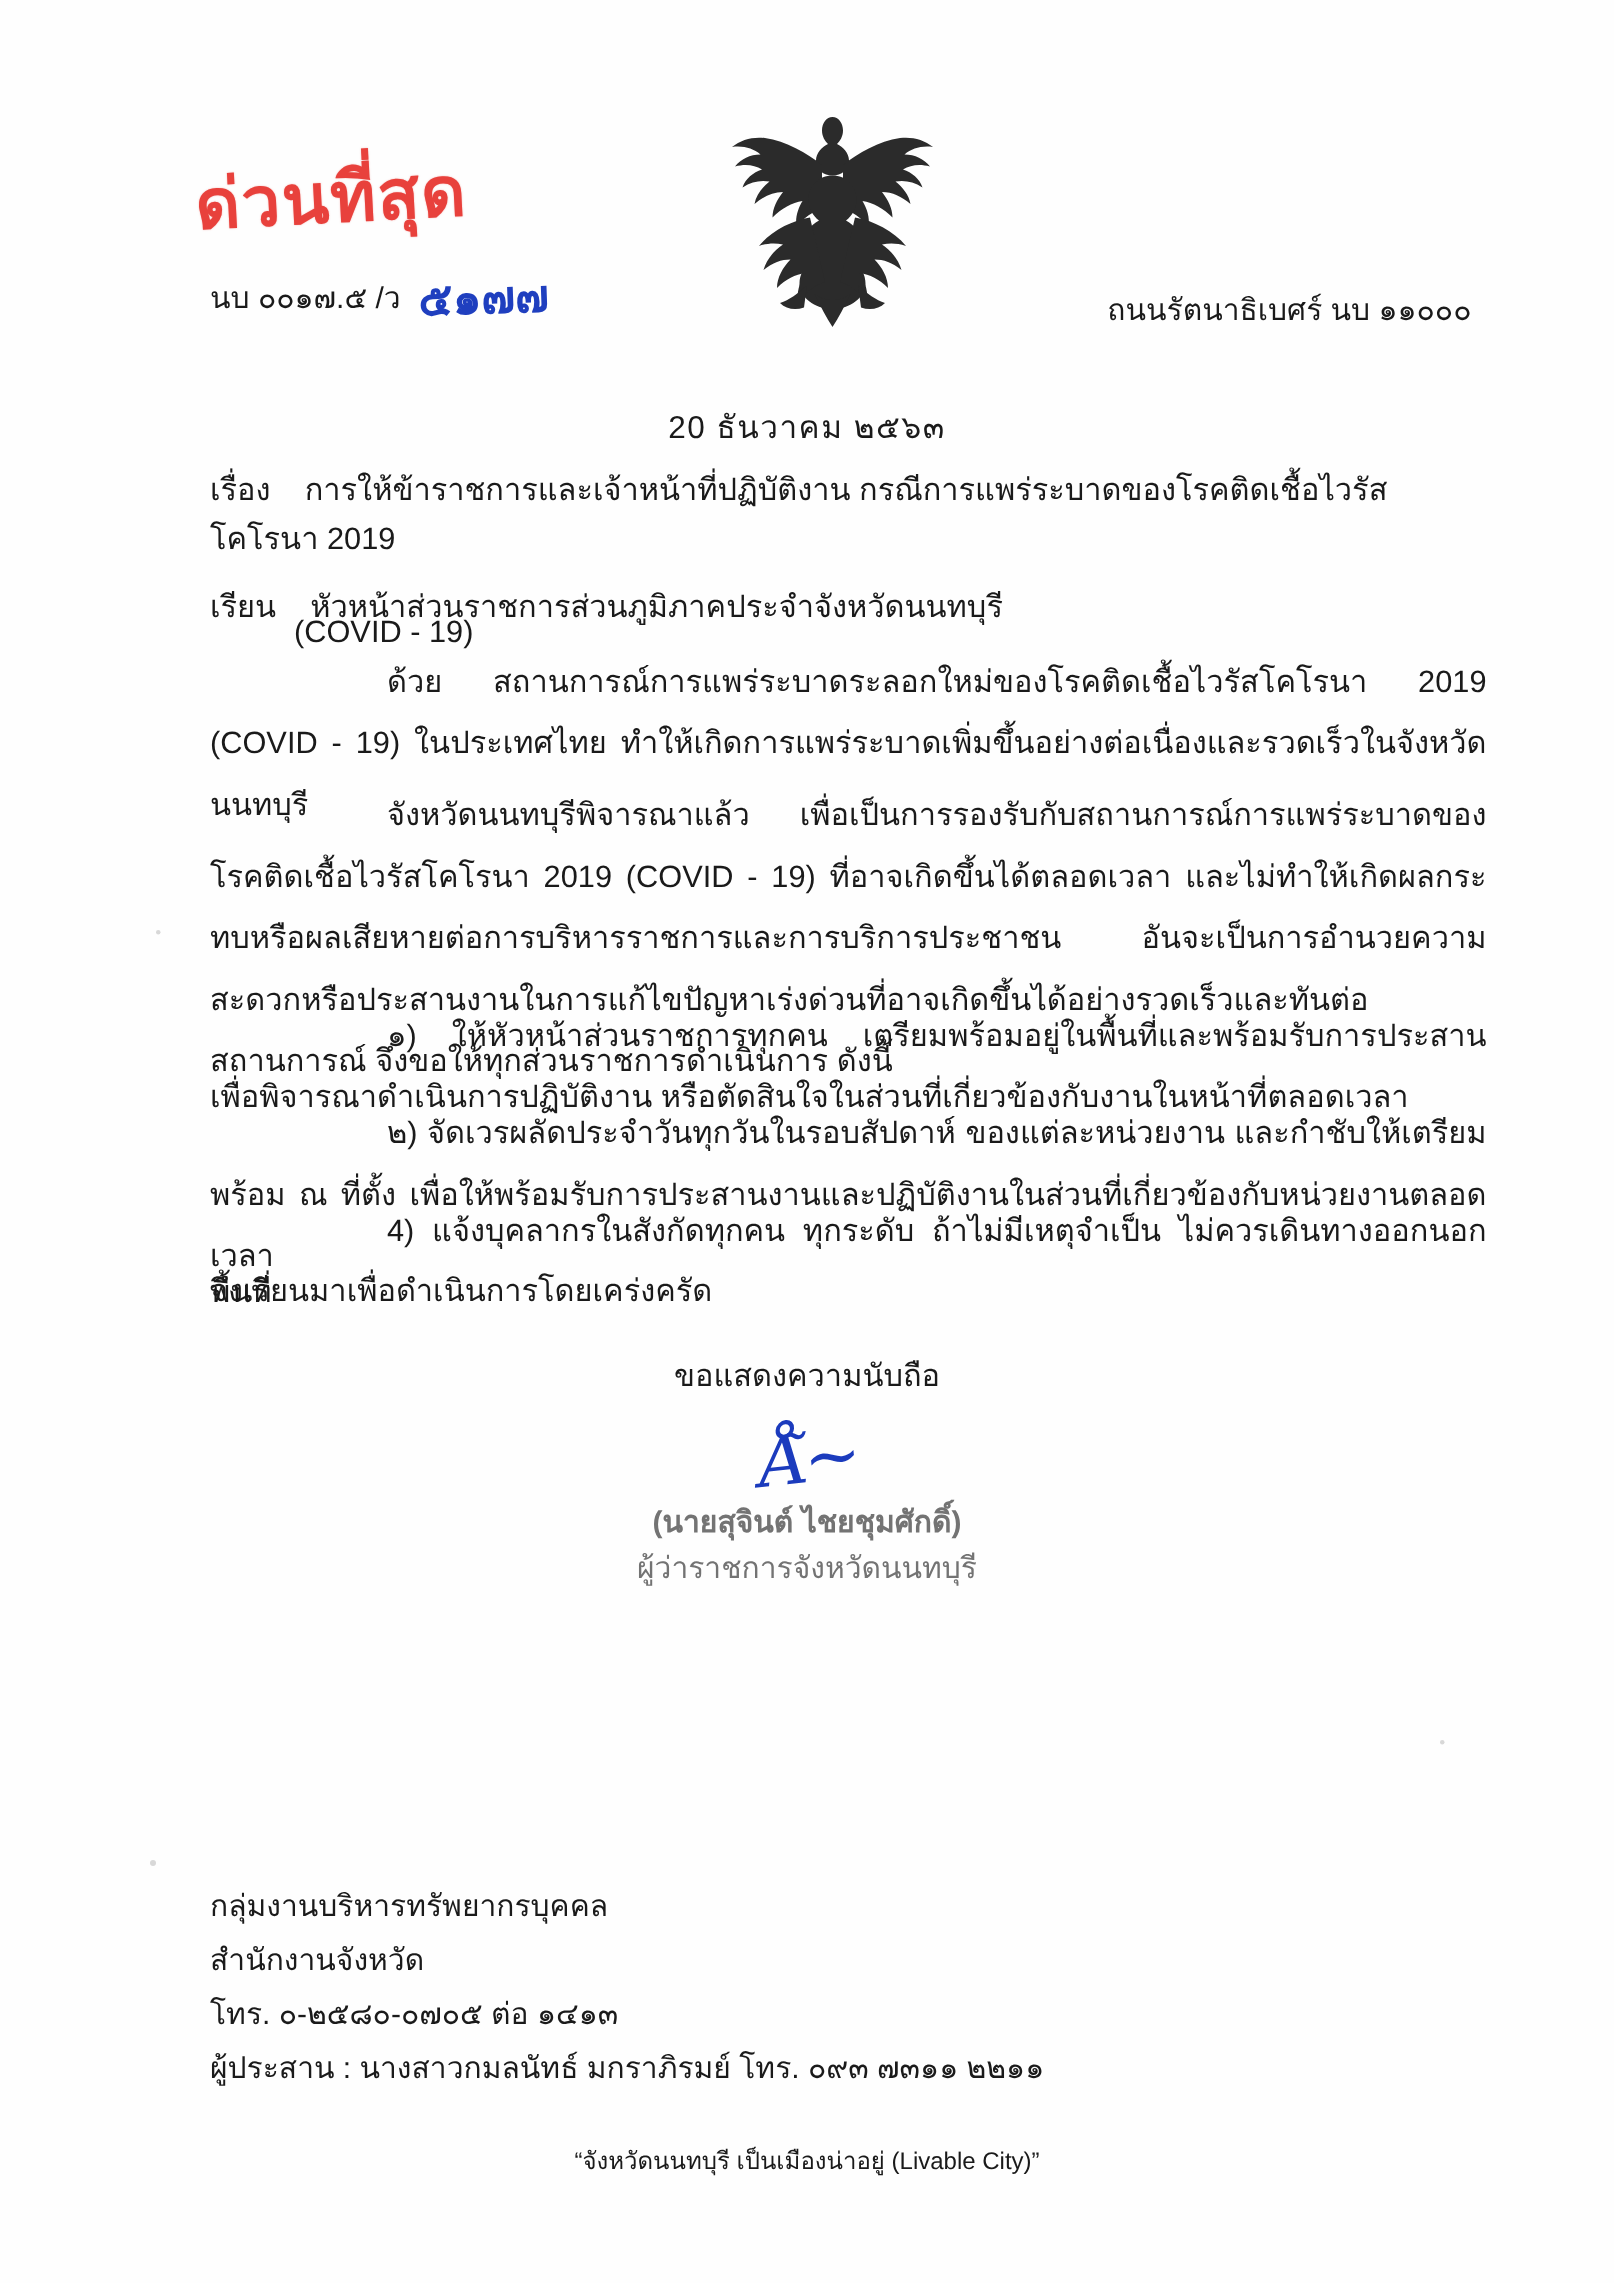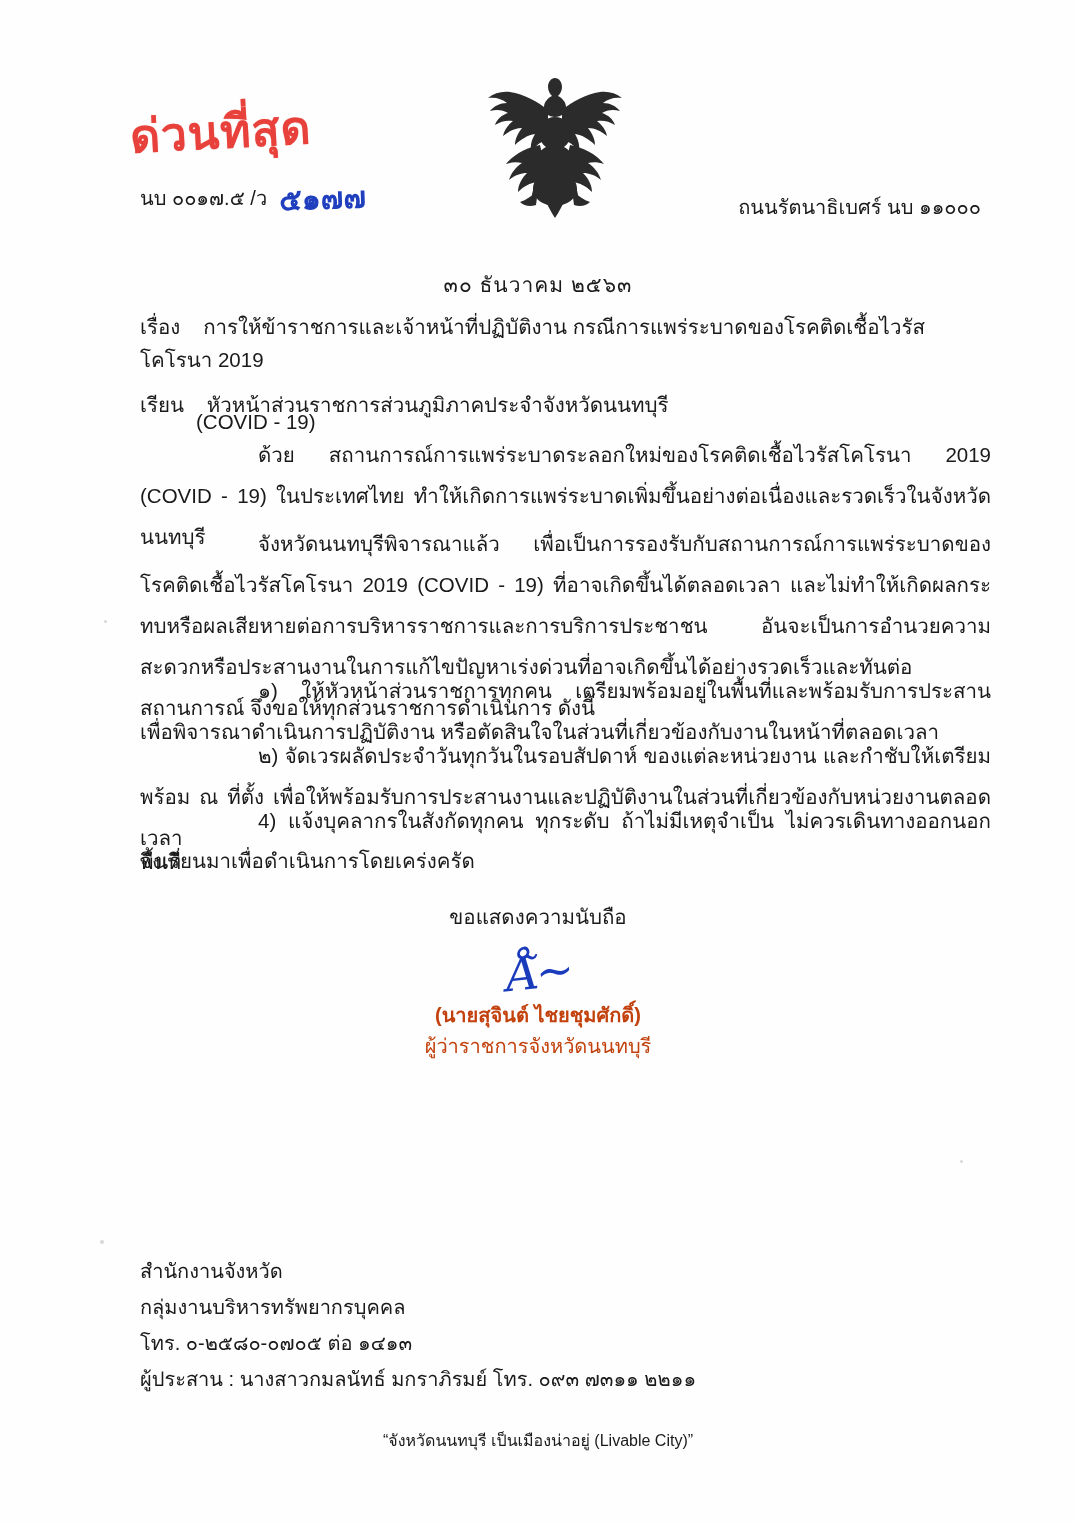--- a/index.html
+++ b/index.html
@@ -152,21 +152,21 @@
     transform: rotate(-6deg);
     letter-spacing: -4px;
   }
 
   .signer {
     position: absolute;
     left: 0;
     right: 0;
     top: 1000px;
     text-align: center;
-    color: #c2410c;
+    color: #737373;
     font-size: 20px;
     line-height: 31px;
     font-weight: bold;
   }
   .signer .role { font-weight: normal; }
 
   
   .contact {
     position: absolute;
     left: 140px;
@@ -224,21 +224,21 @@
         <path d="M58 120 c-6 6 -12 10 -18 12 c4 4 10 5 16 3 z"></path>
         <path d="M92 120 c6 6 12 10 18 12 c-4 4 -10 5 -16 3 z"></path>
       </g>
     </svg>
   </div>
 
   <div class="address">
     <div>ถนนรัตนาธิเบศร์ นบ ๑๑๐๐๐</div>
   </div>
 
-  <div class="doc-date">๓๐ ธันวาคม ๒๕๖๓</div>
+  <div class="doc-date">20 ธันวาคม ๒๕๖๓</div>
 
   <div class="field-line subject">
     <span class="label">เรื่อง</span>
     &nbsp;&nbsp;
     <span>การให้ข้าราชการและเจ้าหน้าที่ปฏิบัติงาน กรณีการแพร่ระบาดของโรคติดเชื้อไวรัสโคโรนา 2019</span>
   </div>
   <div class="field-line subject-cont">(COVID - 19)</div>
 
   <div class="field-line to">
     <span class="label">เรียน</span>
@@ -256,22 +256,22 @@
   <div class="closing">ขอแสดงความนับถือ</div>
 
   <div class="signature-mark">Å̃ ~</div>
 
   <div class="signer">
     <div>(นายสุจินต์  ไชยชุมศักดิ์)</div>
     <div class="role">ผู้ว่าราชการจังหวัดนนทบุรี</div>
   </div>
 
   <div class="contact">
+    <div>กลุ่มงานบริหารทรัพยากรบุคคล</div>
     <div>สำนักงานจังหวัด</div>
-    <div>กลุ่มงานบริหารทรัพยากรบุคคล</div>
     <div>โทร. ๐-๒๕๘๐-๐๗๐๕ ต่อ ๑๔๑๓</div>
     <div>ผู้ประสาน : นางสาวกมลนัทธ์ มกราภิรมย์ โทร. ๐๙๓ ๗๓๑๑ ๒๒๑๑</div>
   </div>
 
   <div class="motto">“จังหวัดนนทบุรี เป็นเมืองน่าอยู่ (Livable City)”</div>
 
   <div class="speck" style="left:104px;top:620px;width:3px;height:3px;"></div>
   <div class="speck" style="left:100px;top:1240px;width:4px;height:4px;"></div>
   <div class="speck" style="left:960px;top:1160px;width:3px;height:3px;"></div>
 </div>

